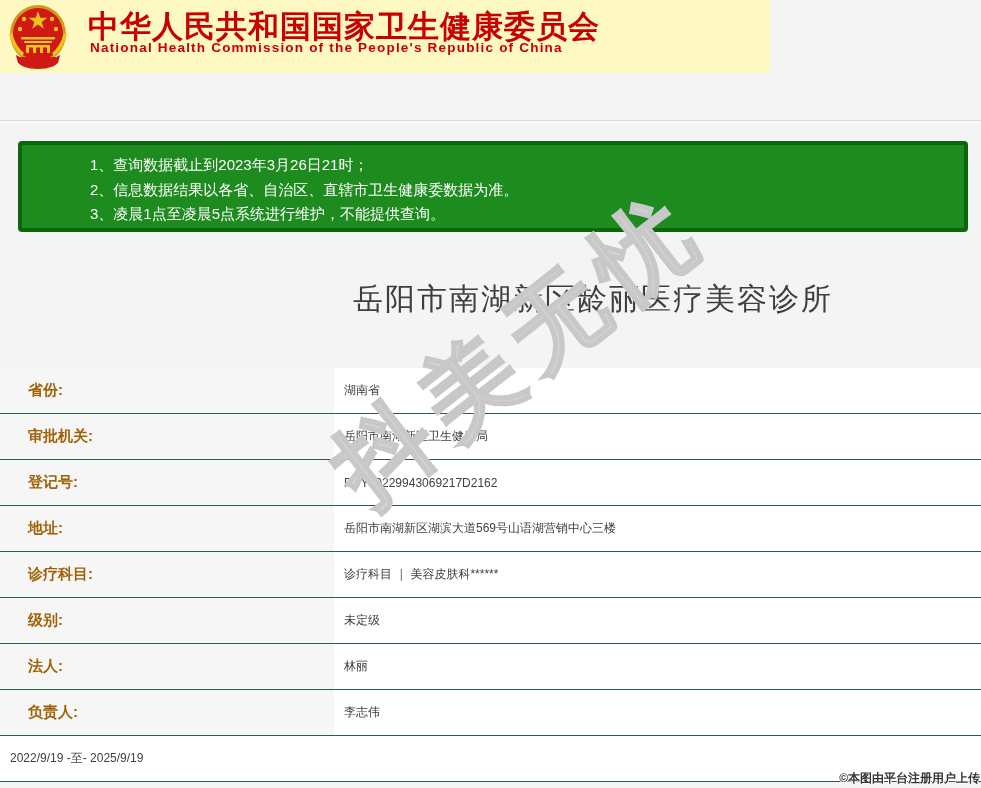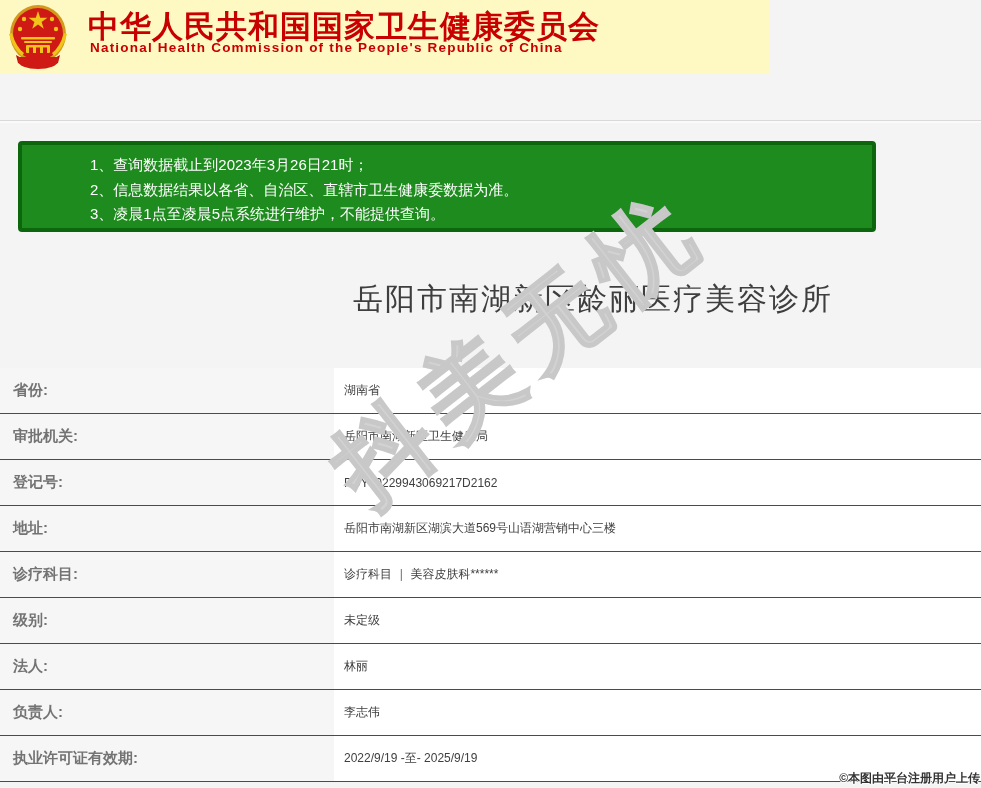--- a/index.html
+++ b/index.html
@@ -29,41 +29,41 @@
   .top-divider {
     position:absolute; left:0; top:120px; width:981px; height:1px;
     background:#d9d9d9;
   }
   .top-divider-sub {
     position:absolute; left:0; top:121px; width:981px; height:2px;
     background:#fbfaf8;
   }
   
   .notice {
-    position:absolute; left:18px; top:141px; width:858px; height:91px;
+    position:absolute; left:18px; top:141px; width:950px; height:91px;
     background:#1e8b1e; border:4px solid #0c660c; border-radius:4px;
     color:#ffffff; font-size:15px; line-height:24.5px;
     padding:8px 10px 8px 68px;
   }
   .notice div { white-space:nowrap; }
   
   .clinic-title {
     position:absolute; left:353px; top:279px;
     font-size:30px; color:#3e3e3e; letter-spacing:2px; white-space:nowrap;
     font-weight:500;
   }
   
   .table { position:absolute; left:0; top:368px; width:981px; }
   .row {
     display:flex; width:981px; height:46px;
     border-bottom:1px solid #2d5b49;
   }
   .cell-label {
     width:334px; background:#f6f6f6; display:flex; align-items:center;
-    padding-left:13px; font-size:15px; font-weight:bold; color:#737373;
+    padding-left:28px; font-size:15px; font-weight:bold; color:#a16207;
   }
   .cell-value {
     flex:1; background:#ffffff; display:flex; align-items:center;
     padding-left:10px; font-size:12px; color:#404040;
   }
   
   .watermark {
     position:absolute; left:348px; top:420px; width:600px;
     transform:rotate(-38deg); transform-origin:0 50%;
     font-size:95px; letter-spacing:14px; font-weight:bold;
@@ -155,20 +155,19 @@
     <div class="cell-label">法人:</div>
     <div class="cell-value">林丽</div>
   </div>
 
   <div class="row">
     <div class="cell-label">负责人:</div>
     <div class="cell-value">李志伟</div>
   </div>
 
   <div class="row">
-    <div class="cell-label">执业许可证有效期:</div>
     <div class="cell-value">2022/9/19 -至- 2025/9/19</div>
   </div>
 </div>
 
 <div class="watermark">抖美无忧</div>
 
 <div class="footer-note">©本图由平台注册用户上传</div>
 
 </body></html>

